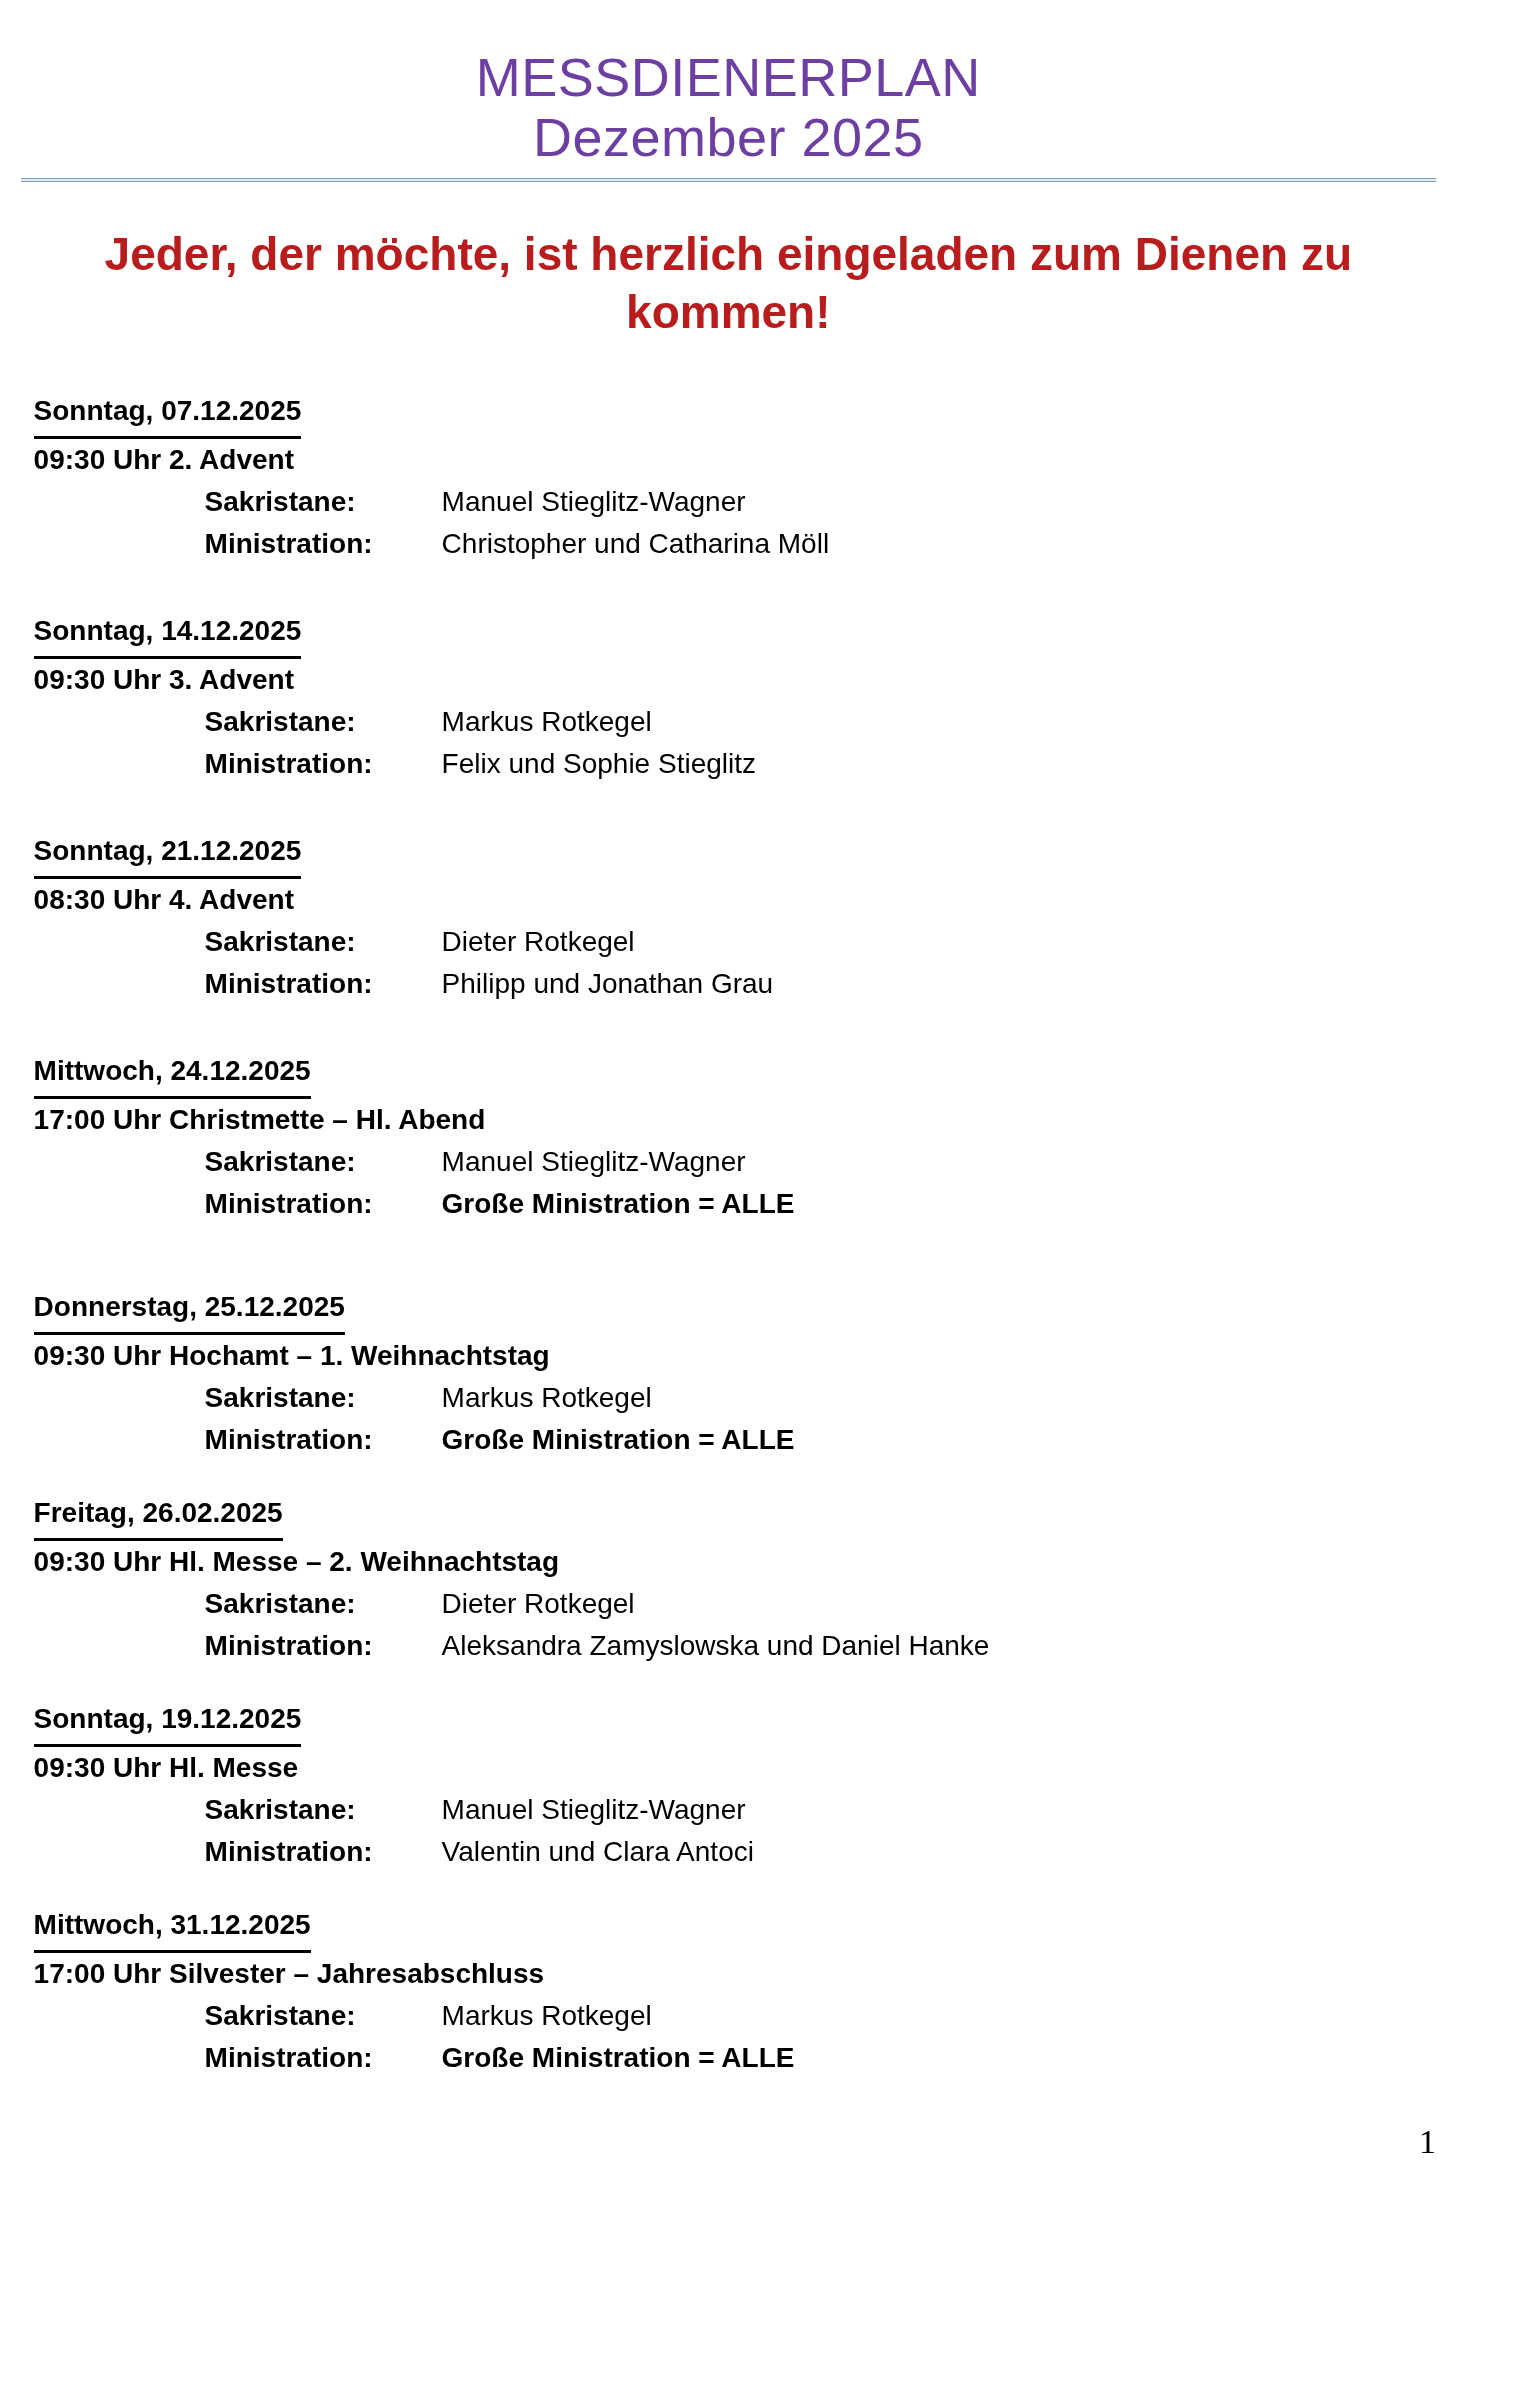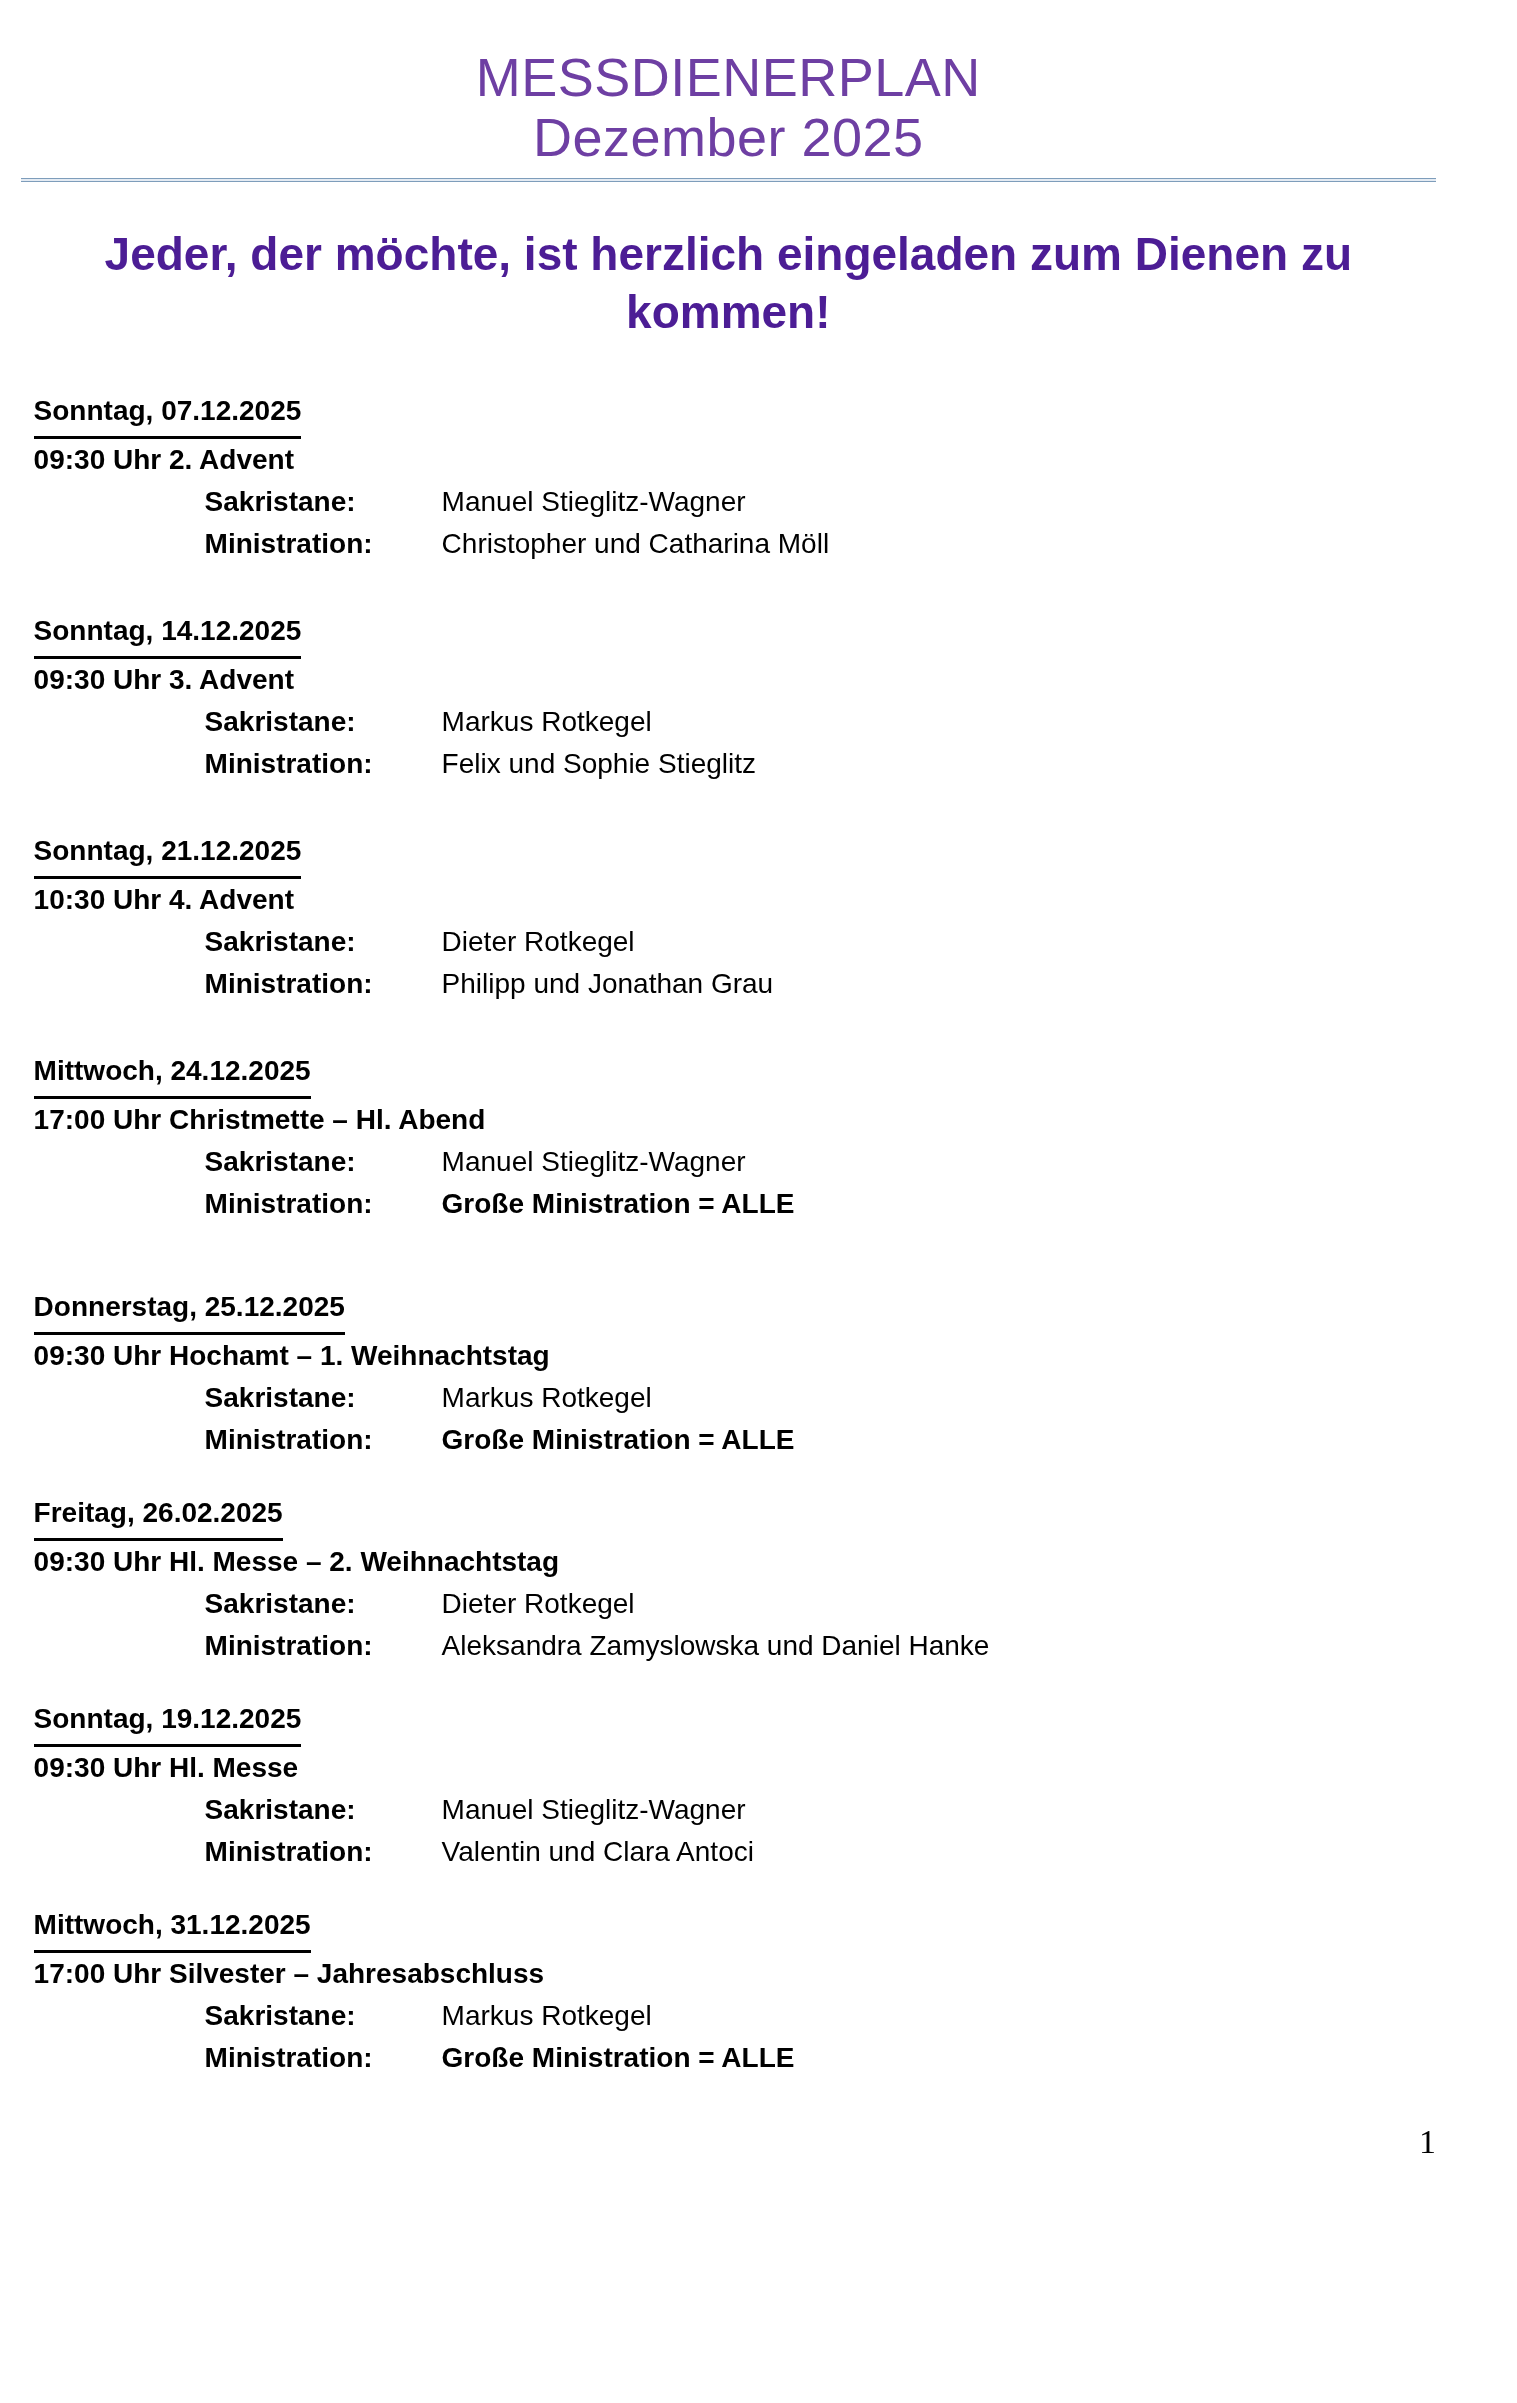--- a/index.html
+++ b/index.html
@@ -30,21 +30,21 @@
     background: #E4EBF3;
     border-top: 1.9px solid #7E9DBB;
     border-bottom: 1.9px solid #7E9DBB;
   }
   .invitation {
     margin-top: 43px;
     text-align: center;
     font-weight: 700;
     font-size: 46px;
     line-height: 58px;
-    color: #4c1d95;
+    color: #b91c1c;
   }
   .entries {
     margin-top: 49px;
     padding-left: 13px;
     font-size: 28px;
   }
   .entry { margin-bottom: 45px; }
   .entry.gap-large { margin-bottom: 61px; }
   .entry.gap-small { margin-bottom: 31px; }
   .entry.gap-none  { margin-bottom: 0; }
@@ -117,21 +117,21 @@
           <span class="value">Markus Rotkegel</span>
         </div>
         <div class="entry-row">
           <span class="label">Ministration:</span>
           <span class="value">Felix und Sophie Stieglitz</span>
         </div>
       </div>
 
       <div class="entry">
         <div class="entry-date"><span class="underlined">Sonntag, 21.12.2025</span></div>
-        <div class="entry-time">10:30 Uhr 4. Advent</div>
+        <div class="entry-time">08:30 Uhr 4. Advent</div>
         <div class="entry-row">
           <span class="label">Sakristane:</span>
           <span class="value">Dieter Rotkegel</span>
         </div>
         <div class="entry-row">
           <span class="label">Ministration:</span>
           <span class="value">Philipp und Jonathan Grau</span>
         </div>
       </div>
 

